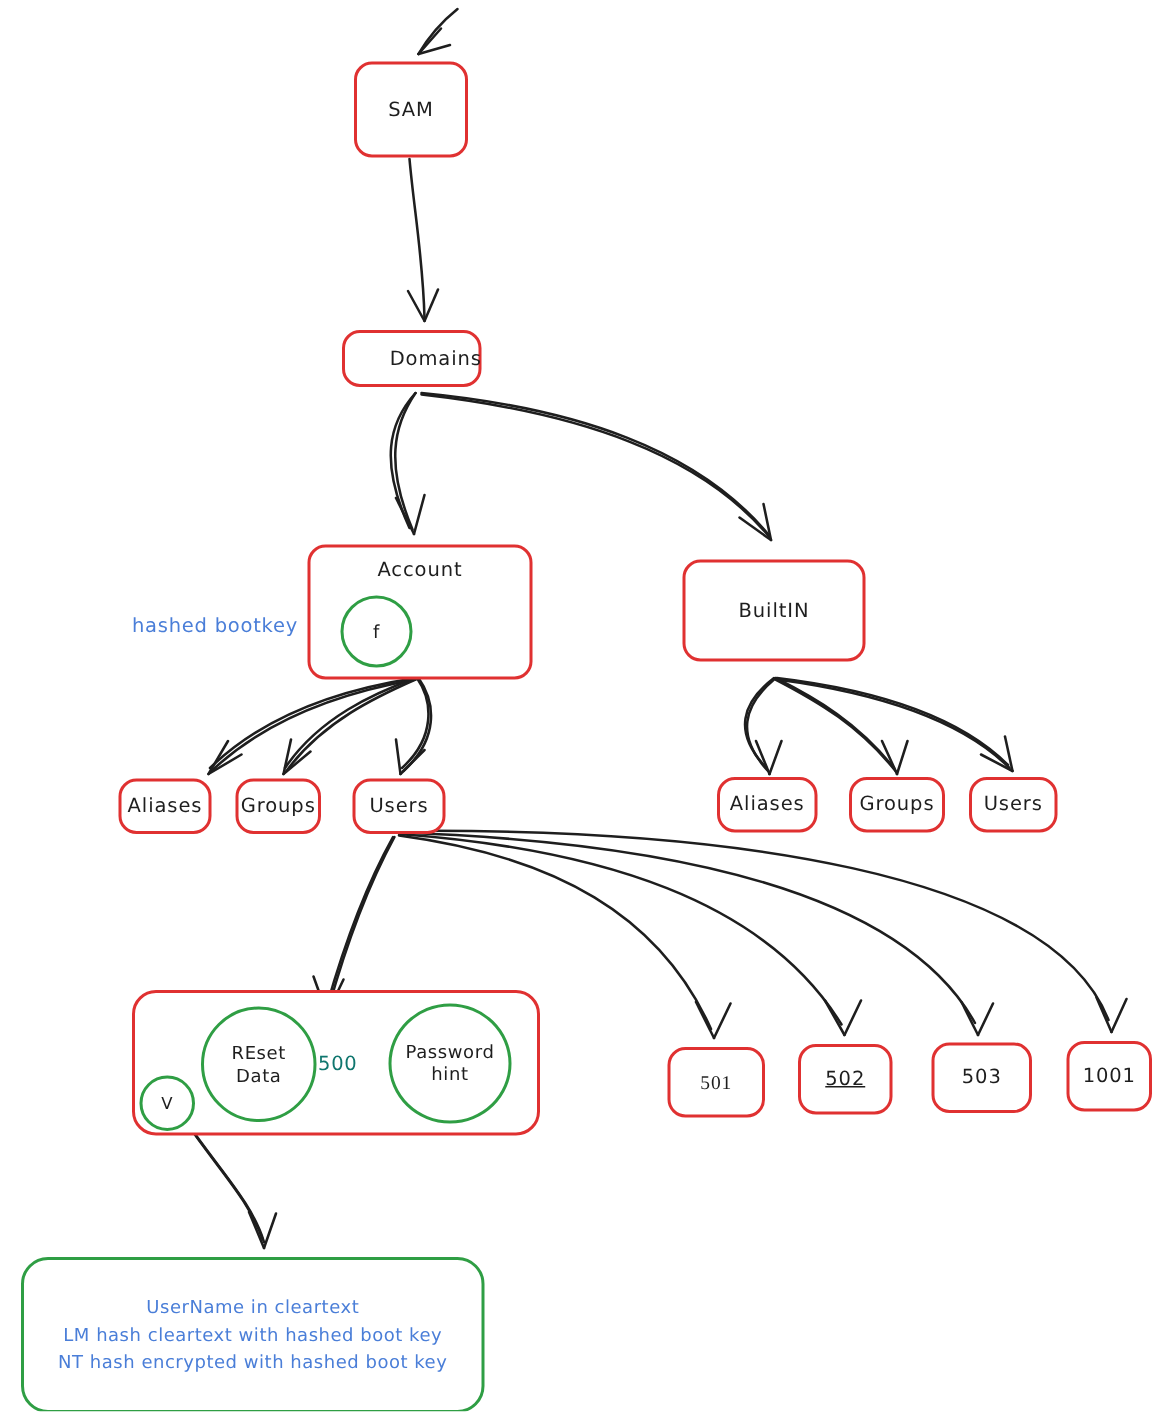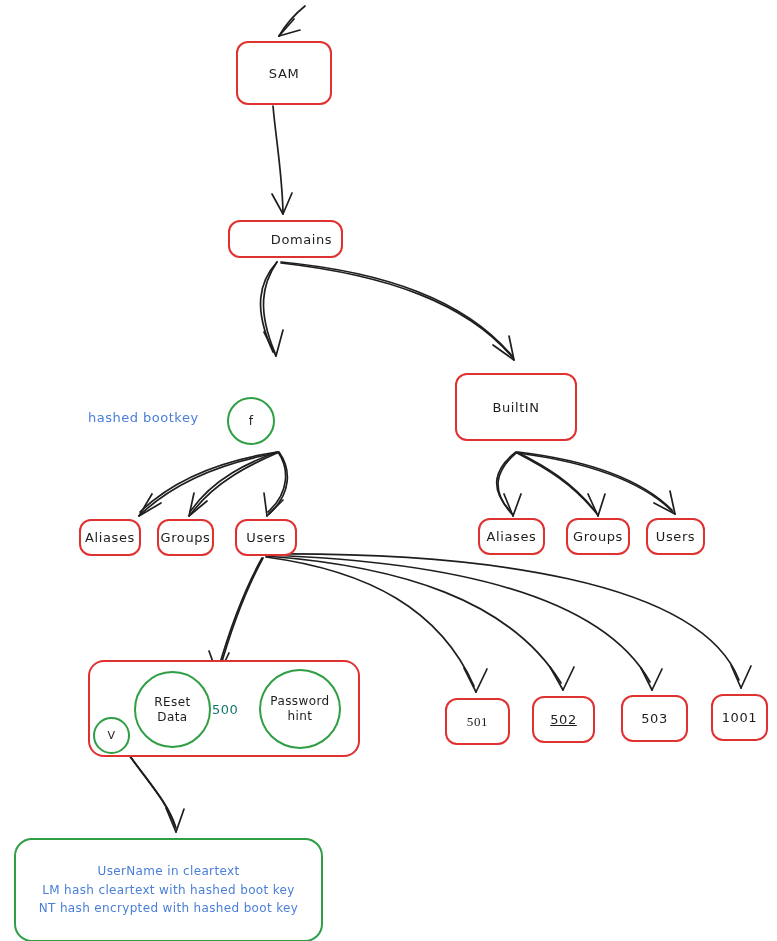--- a/index.html
+++ b/index.html
@@ -201,28 +201,31 @@
     </g>
 
     <g>
       <path class="e" d="M 124 748 C 146 780 166 800 175 826"></path>
       <path class="e" d="M 125 749 C 148 782 168 802 176 828"></path>
       <path class="ah" d="M 176 832 L 166 808"></path>
       <path class="ah" d="M 176 832 L 184 809"></path>
     </g>
   </svg>
 
-  <div class="node" style="left:236px; top:41px; width:96px; height:64px;">
+  <div class="node" style="left:236px; top:41px; width:76px; height:64px;">
     <span>SAM</span>
   </div>
 
-  <div class="node" style="left:228px; top:220px; width:115px; height:38px;padding-left:32px;">
+  <div class="node" style="left:228px; top:220px; width:93px; height:38px;padding-left:32px;">
     <span>Domains</span>
   </div>
 
+  <div class="node top-label" style="left:205px; top:363px; width:150px; height:90px;">
+    <span>Account</span>
+  </div>
   <div class="ellipse" style="left:227px; top:397px; width:48px; height:48px;">
     <span>f</span>
   </div>
 
   <div class="node" style="left:455px; top:373px; width:122px; height:68px;">
     <span>BuiltIN</span>
   </div>
 
   <div class="node" style="left:79px; top:519px; width:62px; height:37px;">
     <span>Aliases</span>

